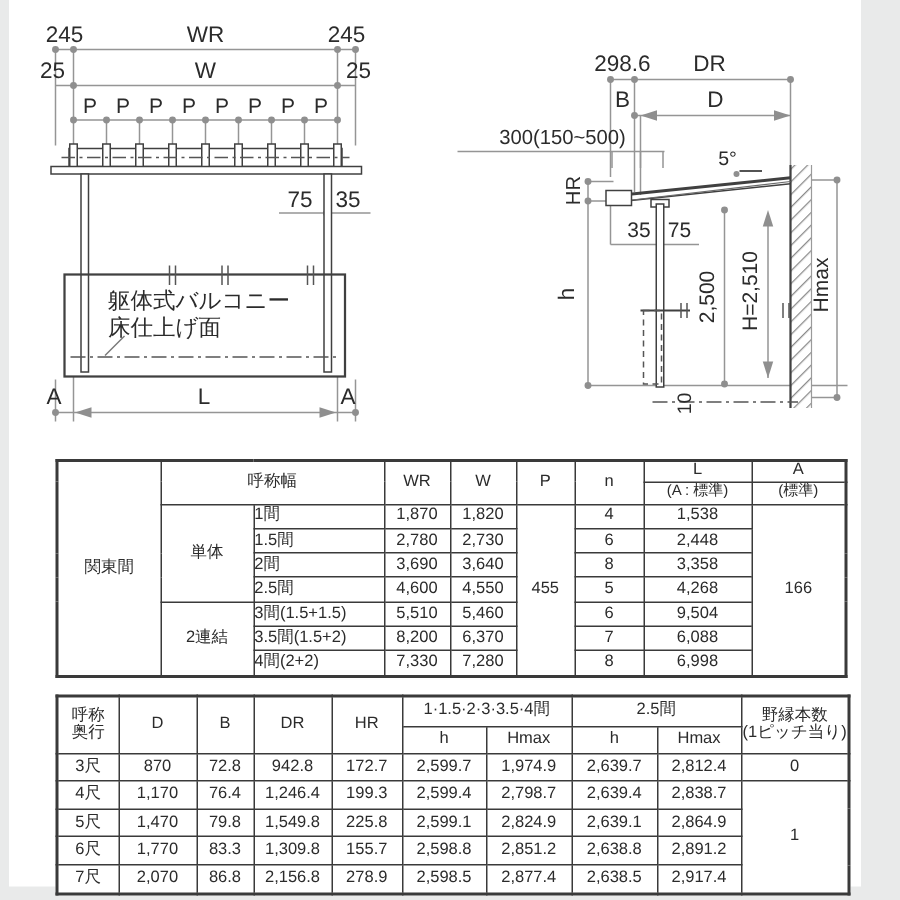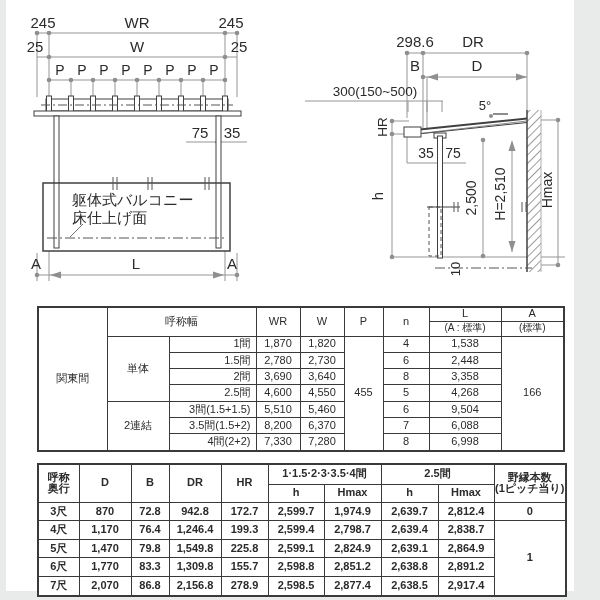--- a/index.html
+++ b/index.html
@@ -7,21 +7,21 @@
        font-family:"Liberation Sans",sans-serif;color:#2b2b2b;
        -webkit-font-smoothing:antialiased;}
   .paper{position:absolute;left:6px;top:0;width:568px;height:591px;background:#ffffff;}
   svg{position:absolute;overflow:visible;}
   svg text{fill:#2b2b2b;font-family:"Liberation Sans",sans-serif;}
   table{border-collapse:collapse;table-layout:fixed;position:absolute;background:#fff;
         font-size:11px;line-height:1.05;color:#2b2b2b;}
   td{border:1px solid #3a3a3a;text-align:center;vertical-align:middle;padding:0;
      overflow:hidden;white-space:nowrap;}
   table{border:2px solid #3a3a3a;}
-  td.rlabel{text-align:right;padding-right:5px;}
+  td.rlabel{text-align:left;padding-right:5px;}
   td.small2{font-size:10px;}
   .hdr2{font-size:10px;}
 </style>
 </head>
 <body>
 
 <div class="paper"></div>
 
 <svg style="left:0;top:0;" width="290" height="300" viewBox="0 0 290 300">
 
@@ -299,21 +299,21 @@
   <tr>
     <td class="rlabel">4間(2+2)</td>
     <td>7,330</td>
     <td>7,280</td>
     <td>8</td>
     <td>6,998</td>
   </tr>
 </tbody>
   </table>
 
-<table style="left:37px;top:463px;width:528px;height:134px;font-weight:bold;">
+<table style="left:37px;top:463px;width:528px;height:134px;">
   <colgroup>
     <col style="width:41px">
       <col style="width:52px">
       <col style="width:38px">
     <col style="width:52px">
       <col style="width:47px">
       <col style="width:56px">
     <col style="width:57px">
       <col style="width:57px">
       <col style="width:56px">

